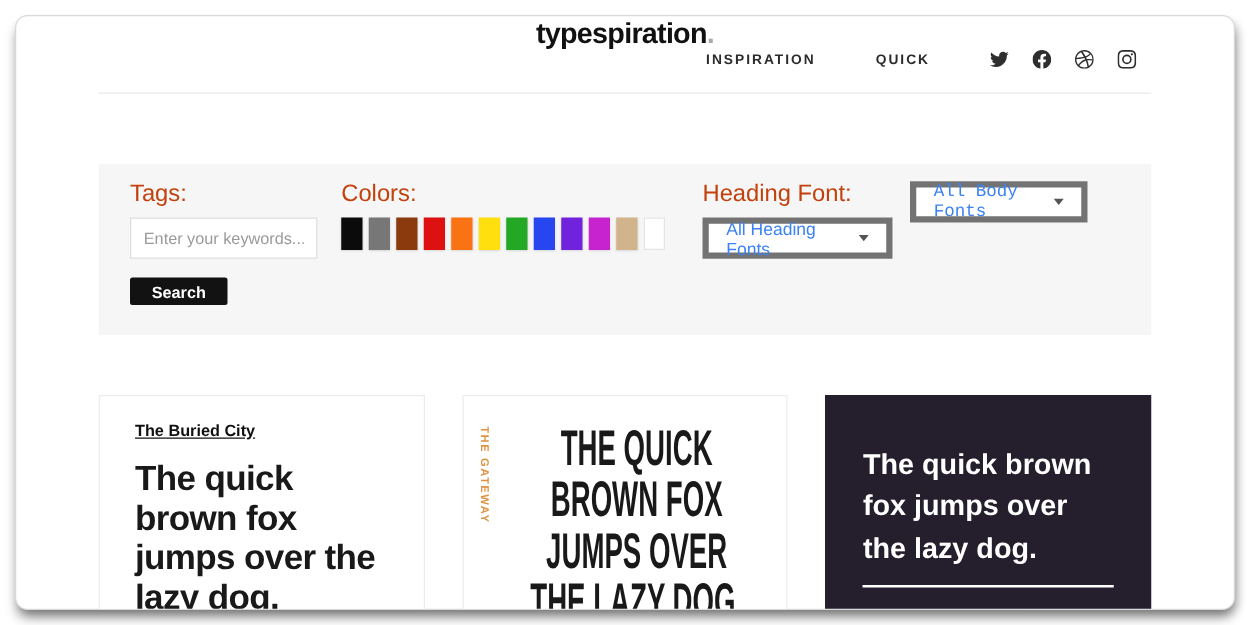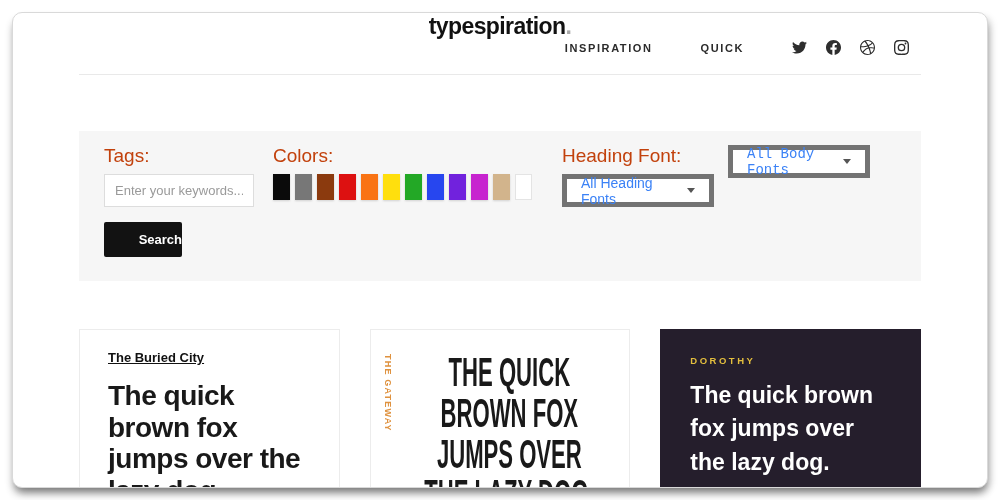--- a/index.html
+++ b/index.html
@@ -23,23 +23,23 @@
   .divider { margin:0 66px; border-bottom:1px solid #e9e9e9; }
 
   
   .filterbar { margin:56px 66px 0; background:#f6f6f6; padding:14px 25px 24px;
     display:flex; align-items:flex-start; }
   .flabel { font-size:19px; color:#c2410c; margin-bottom:7px; }
   .col-tags { width:150px; }
   .tags-input { width:150px; height:33px; border:1px solid #ddd; background:#fff;
     padding:0 10px; font-size:13px; color:#333; outline:none; }
   .tags-input::placeholder { color:#9a9a9a; }
-  .search-btn { margin-top:15px; width:78px; height:35px; background:#121212; color:#fff;
+  .search-btn { margin-top:15px; width:78px; height:22px; background:#121212; color:#fff;
     border:none; font-size:13px; font-weight:700; cursor:pointer; border-radius:2px;
-    font-family:"Liberation Sans",sans-serif;text-align:right; }
+    font-family:"Liberation Sans",sans-serif; }
   .col-colors { margin-left:19px; }
   .swatches { display:flex; gap:5px; margin-top:2px; }
   .swatch { width:17px; height:26px; cursor:pointer; box-shadow:0 1px 2px rgba(0,0,0,.15); }
   .col-select { margin-left:30px; }
   .col-select.body { margin-left:14px; }
   .selectbox { height:33px; background:#fff; border:5px solid #737373; display:flex;
     align-items:center; padding:0 14px; font-size:14px; color:#3b82f6; cursor:pointer; }
   .selectbox.h { width:152px; } .selectbox.b { width:142px;font-family:Liberation Mono, monospace; }
   .caret { margin-left:auto; width:0; height:0; border-left:4px solid transparent;
     border-right:4px solid transparent; border-top:5px solid #555; }
@@ -150,20 +150,19 @@
 
     <div class="card light card2">
       <div class="vlabel" style="color: rgb(223, 146, 63);">THE GATEWAY</div>
       <div class="h2wrap">
         <span class="h2x">THE QUICK BROWN FOX JUMPS OVER THE LAZY DOG.</span>
       </div>
 
     </div>
 
     <div class="card card3" style="background: rgb(37, 30, 44);">
-      <div class="card-title3" style="color: rgb(227, 190, 61);">DOROTHY</div>
       <div class="h3x">The quick brown fox jumps over the lazy dog.</div>
       <hr class="rule">
 
     </div>
 
   </div>
 </div>
 
 </body></html>

